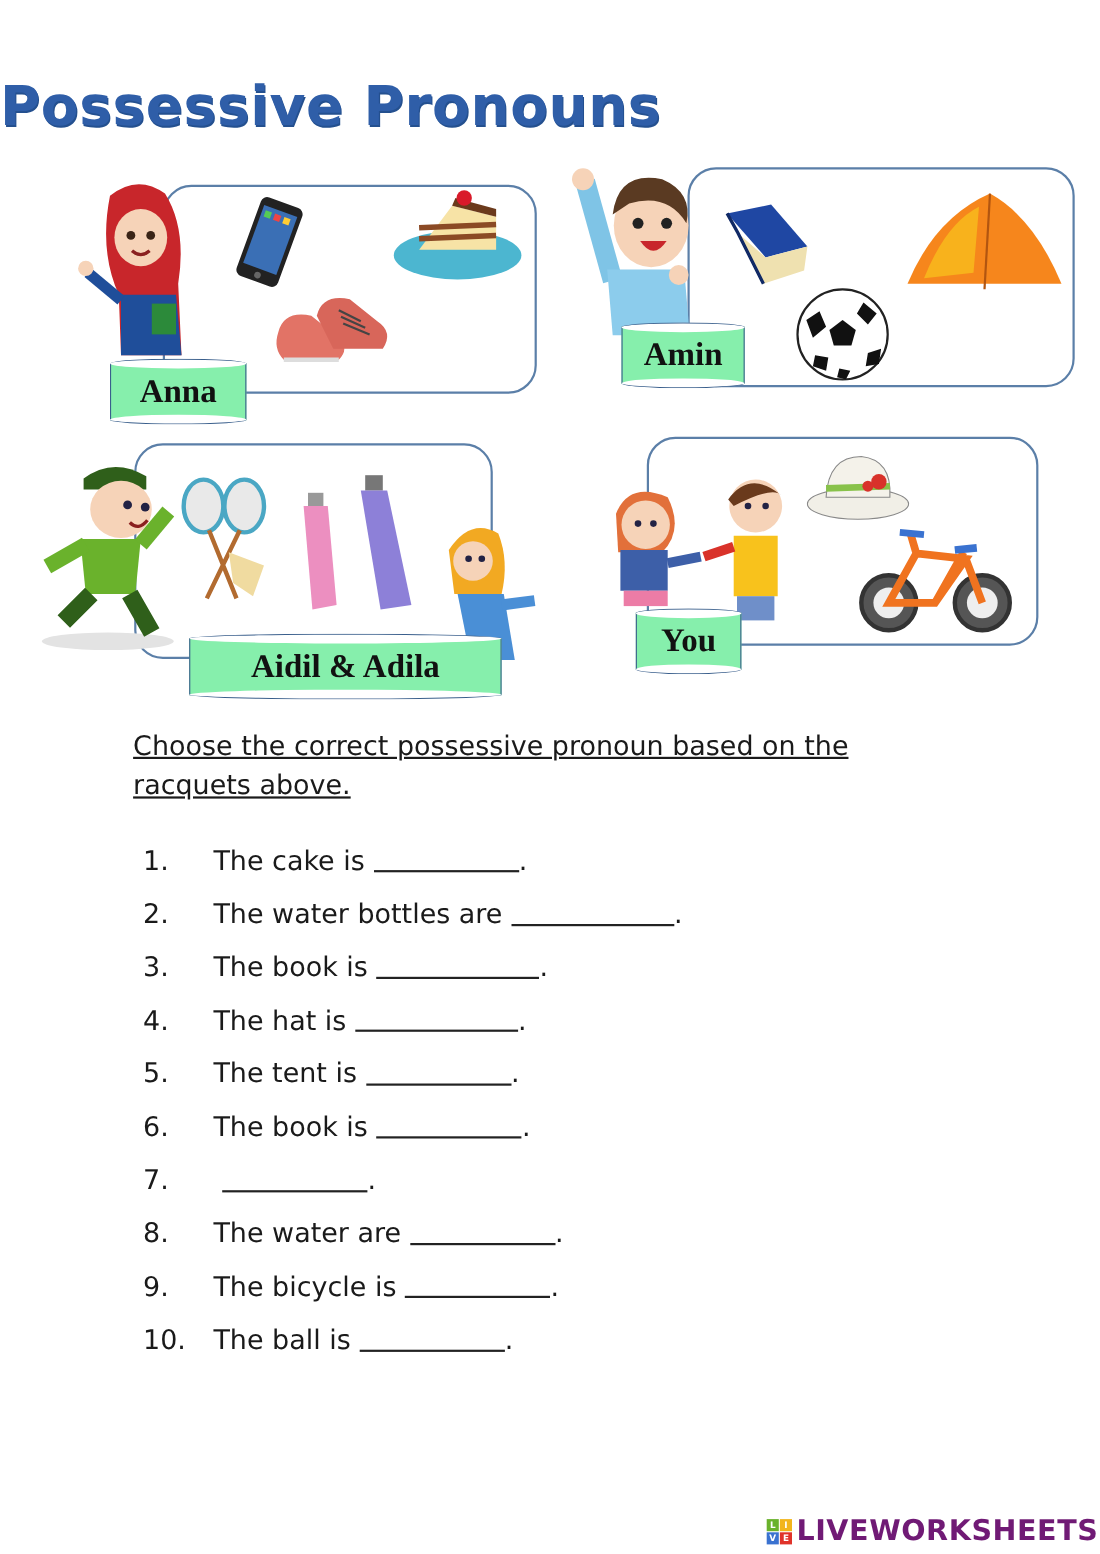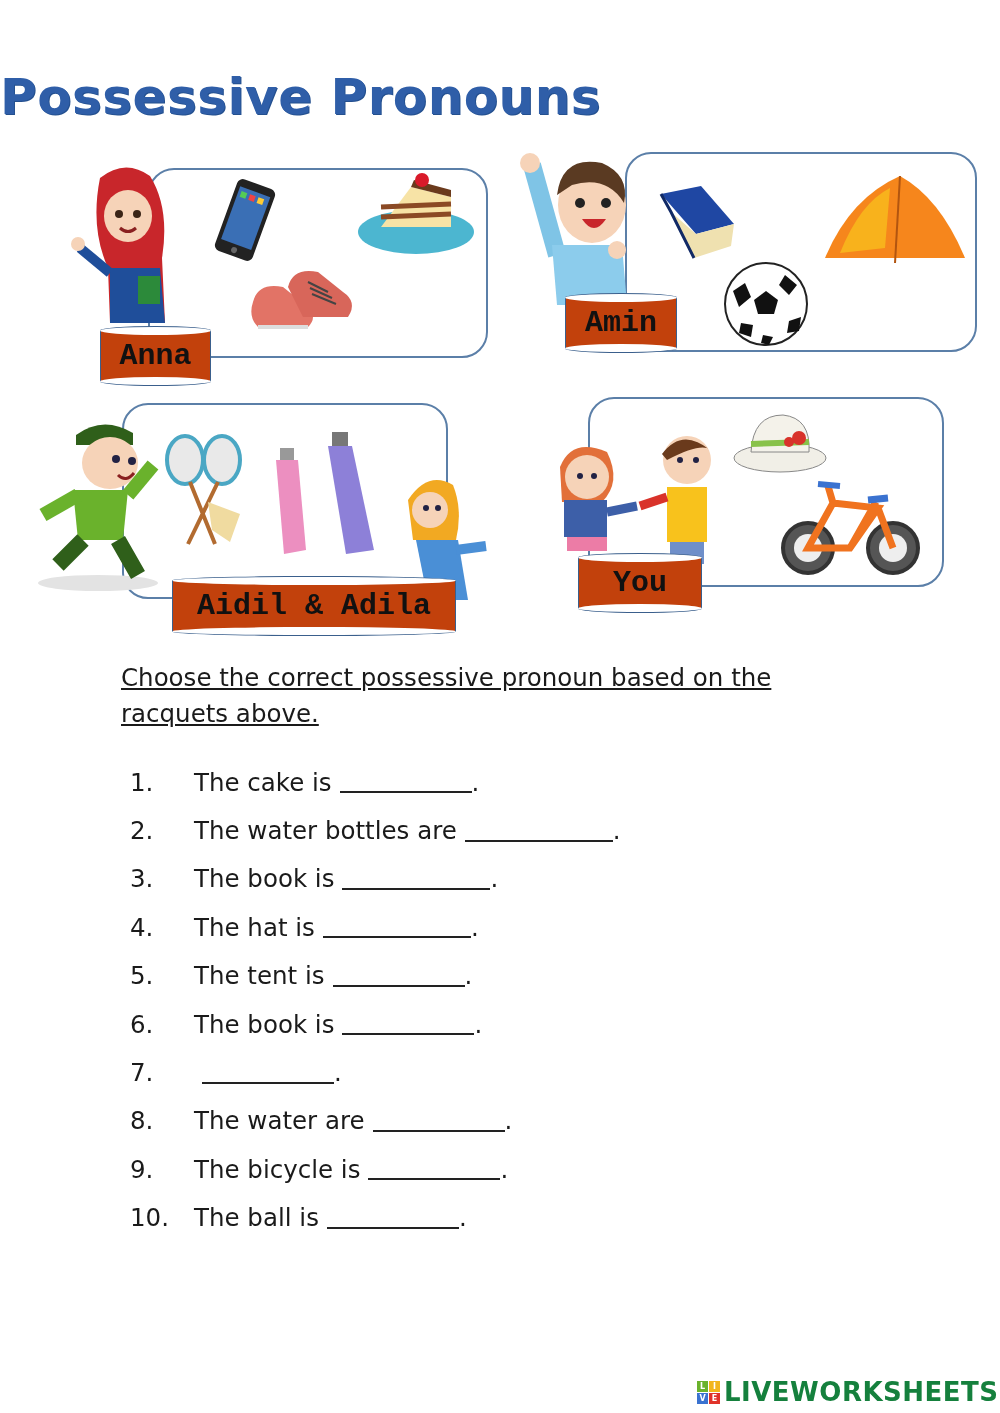--- a/index.html
+++ b/index.html
@@ -10,23 +10,23 @@
     position: absolute; left: 0; top: 68px; width: 1000px; text-align: left;
     font-family: "DejaVu Sans", sans-serif; font-weight: bold; font-size: 50px;
     color: #2f5ea8; letter-spacing: 0.5px;
     text-shadow: 1px 1px 0 #24508f;
   }
 
   .panel {
     position: absolute; border: 2px solid #5b7fa8; border-radius: 26px; background: #fff;
   }
   .banner {
-    position: absolute; background: #c2410c; border: 1.5px solid #3a5f8c;
+    position: absolute; background: #86efac; border: 1.5px solid #3a5f8c;
     display: flex; align-items: center; justify-content: center;
-    font-family: Liberation Mono, monospace; font-weight: bold; font-size: 30px; color: #111;
+    font-family: Liberation Serif, serif; font-weight: bold; font-size: 30px; color: #111;
   }
   .banner::before, .banner::after {
     content: ""; position: absolute; left: -1px; right: -1px; height: 8px;
     border-radius: 50%;
   }
   .banner::before { top: -5px; border-top: 1.5px solid #3a5f8c; background: #fff; }
   .banner::after { bottom: -5px; border-bottom: 1.5px solid #3a5f8c; background: #fff; }
 
   .pic { position: absolute; }
 
@@ -38,21 +38,21 @@
   .questions { position: absolute; left: 130px; top: 758px; width: 700px; }
   .q { height: 48.4px; display: flex; align-items: center; font-size: 24.5px; }
   .q .num { width: 64px; }
   .q .blank { display: inline-block; border-bottom: 2px solid #222; margin-left: 8px; height: 22px; vertical-align: baseline; }
 
   .brand {
     position: absolute; left: 697px; top: 1377px; display: flex; align-items: center; gap: 4px;
   }
   .brand-logo { display: grid; grid-template-columns: 11px 11px; grid-template-rows: 11px 11px; gap: 1px; }
   .brand-logo span { font-size: 8px; color: #fff; font-weight: bold; display: flex; align-items: center; justify-content: center; }
-  .brand-text { font-weight: bold; font-size: 26px; color: #15803d; letter-spacing: 0.5px; }
+  .brand-text { font-weight: bold; font-size: 26px; color: #701a75; letter-spacing: 0.5px; }
 </style>
 </head>
 <body>
 
 <div class="title">Possessive Pronouns</div>
 
 <div class="panel" style="left:148px; top:168px; width:340px; height:190px;"></div>
 <svg class="pic" style="left:70px; top:158px;" width="110" height="170" viewBox="0 0 110 170">
   <path d="M30 20 Q55 0 80 18 Q100 50 92 100 L95 165 L40 165 L38 110 Q20 70 30 20Z" fill="#c8262b"></path>
   <ellipse cx="58" cy="58" rx="24" ry="26" fill="#f6d3b8"></ellipse>
@@ -80,21 +80,21 @@
   <path d="M25 45 L95 42 M25 35 L95 32" stroke="#8b4a25" stroke-width="5"></path>
   <path d="M55 15 L95 25 L95 18 L58 8Z" fill="#6b3a1c"></path>
   <circle cx="66" cy="8" r="7" fill="#d91a2a"></circle>
 </svg>
 <svg class="pic" style="left:248px; top:262px;" width="112" height="75" viewBox="0 0 112 75">
   <path d="M5 40 Q10 20 35 25 L60 45 Q70 55 60 65 L10 65 Q0 55 5 40Z" fill="#e27366"></path>
   <path d="M40 25 Q45 5 70 10 L95 30 Q110 40 100 55 L55 55 Z" fill="#d8665a"></path>
   <path d="M10 65 L60 65" stroke="#ddd" stroke-width="4"></path>
   <path d="M60 20 L80 30 M62 26 L84 36 M64 32 L88 42" stroke="#444" stroke-width="2"></path>
 </svg>
-<div class="banner" style="left:100px; top:330px; width:111px; height:52px;">Anna</div>
+<div class="banner" style="left:100px; top:330px; width:124px; height:52px;">Anna</div>
 
 <div class="panel" style="left:625px; top:152px; width:352px; height:200px;"></div>
 <svg class="pic" style="left:512px; top:145px;" width="140" height="160" viewBox="0 0 140 160">
   <path d="M20 20 L45 110" stroke="#7fc4e6" stroke-width="18"></path>
   <circle cx="18" cy="18" r="10" fill="#f6d3b8"></circle>
   <path d="M40 100 L110 100 L115 160 L45 160Z" fill="#8cccec"></path>
   <ellipse cx="80" cy="60" rx="34" ry="38" fill="#f6d3b8"></ellipse>
   <path d="M45 50 Q50 10 90 18 Q118 30 112 58 Q95 30 60 40Z" fill="#5a3a22"></path>
   <circle cx="68" cy="58" r="5" fill="#222"></circle>
     <circle cx="94" cy="58" r="5" fill="#222"></circle>
@@ -179,21 +179,21 @@
 </svg>
 <svg class="pic" style="left:778px; top:478px;" width="145" height="100" viewBox="0 0 145 100">
   <circle cx="30" cy="70" r="25" fill="#555" stroke="#333" stroke-width="4"></circle>
   <circle cx="30" cy="70" r="14" fill="#eee"></circle>
   <circle cx="115" cy="70" r="25" fill="#555" stroke="#333" stroke-width="4"></circle>
   <circle cx="115" cy="70" r="14" fill="#eee"></circle>
   <path d="M30 70 L55 25 L100 30 L72 70Z M55 25 L50 8 M100 30 L115 70 M72 70 L98 24" stroke="#f0731f" stroke-width="7" fill="none"></path>
   <path d="M40 6 L62 8" stroke="#3a72d0" stroke-width="6"></path>
   <path d="M90 22 L110 20" stroke="#3a72d0" stroke-width="7"></path>
 </svg>
-<div class="banner" style="left:578px; top:557px; width:124px; height:52px;">You</div>
+<div class="banner" style="left:578px; top:557px; width:96px; height:52px;">You</div>
 
 <div class="instruction">Choose the correct possessive pronoun based on the racquets above.</div>
 
 <div class="questions">
   <div class="q">
     <span class="num">1.</span>
     <span>The cake is</span>
     <span class="blank" style="width:132px;"></span>
     <span>.</span>
   </div>

